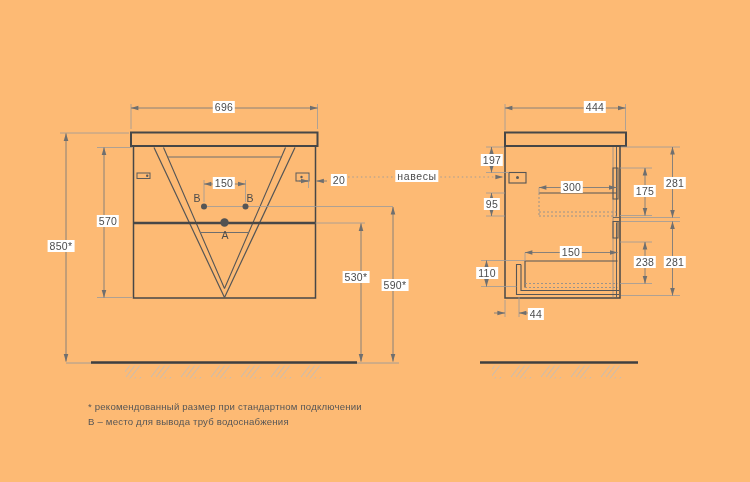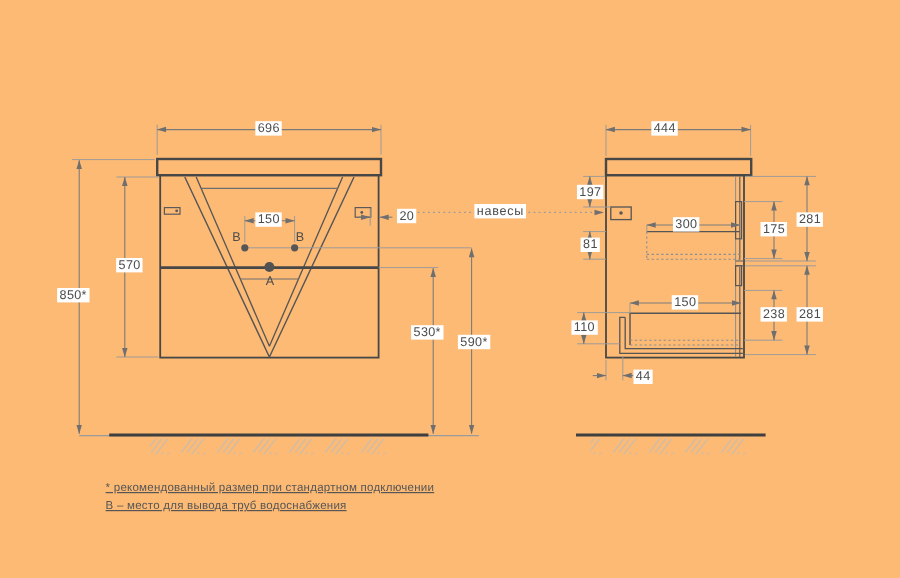--- a/index.html
+++ b/index.html
@@ -29,21 +29,20 @@
     color:#4c4c4c;
     background:transparent;
     line-height:11px;
   }
   .notes{
     position:absolute;
     left:88px;top:399px;
     font-size:9.6px;
     color:#565656;
     letter-spacing:0.2px;
-    text-decoration:underline;
   }
   .notes div{line-height:15.3px;white-space:nowrap;}
 </style>
 </head>
 <body>
 
 <div class="canvas">
 
   <svg width="750" height="482" viewBox="0 0 750 482">
     <defs>
@@ -198,23 +197,23 @@
   <div class="dim" style="left:61px;top:246px">850*</div>
   <div class="dim" style="left:108px;top:221px">570</div>
   <div class="dim" style="left:224px;top:183px">150</div>
   <div class="dim" style="left:339px;top:180px">20</div>
   <div class="dim" style="left:356px;top:277px">530*</div>
   <div class="dim" style="left:395px;top:285px">590*</div>
   <div class="pt" style="left:197px;top:198px">В</div>
   <div class="pt" style="left:250px;top:198px">В</div>
   <div class="pt" style="left:225px;top:235px">А</div>
 
-  <div class="dim" style="left:554px;top:107px">444</div>
+  <div class="dim" style="left:595px;top:107px">444</div>
   <div class="dim" style="left:492px;top:160px">197</div>
-  <div class="dim" style="left:492px;top:204px">81</div>
+  <div class="dim" style="left:492px;top:204px">95</div>
   <div class="dim" style="left:487px;top:273px">110</div>
   <div class="dim" style="left:536px;top:314px">44</div>
   <div class="dim" style="left:572px;top:187px">300</div>
   <div class="dim" style="left:571px;top:252px">150</div>
   <div class="dim" style="left:645px;top:191px">175</div>
   <div class="dim" style="left:645px;top:262px">238</div>
   <div class="dim" style="left:675px;top:183px">281</div>
   <div class="dim" style="left:675px;top:262px">281</div>
 
   <div class="dim" style="left:417px;top:176px;letter-spacing:0.6px">навесы</div>

